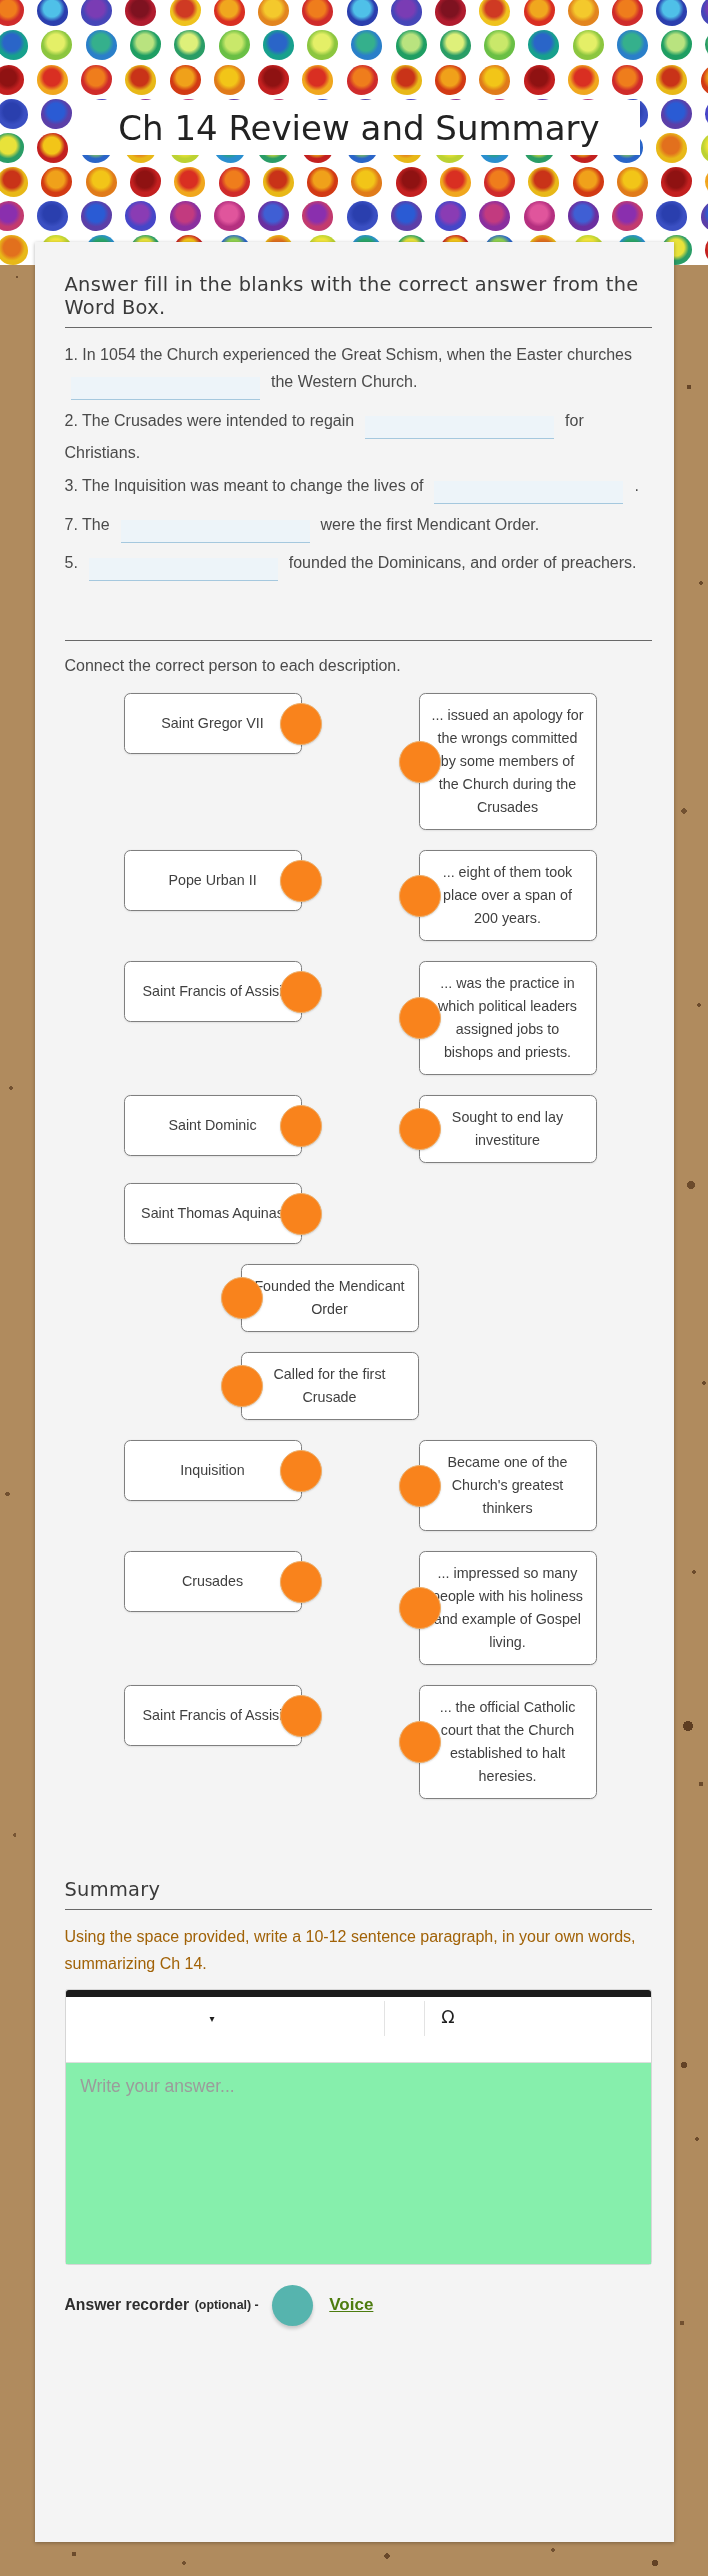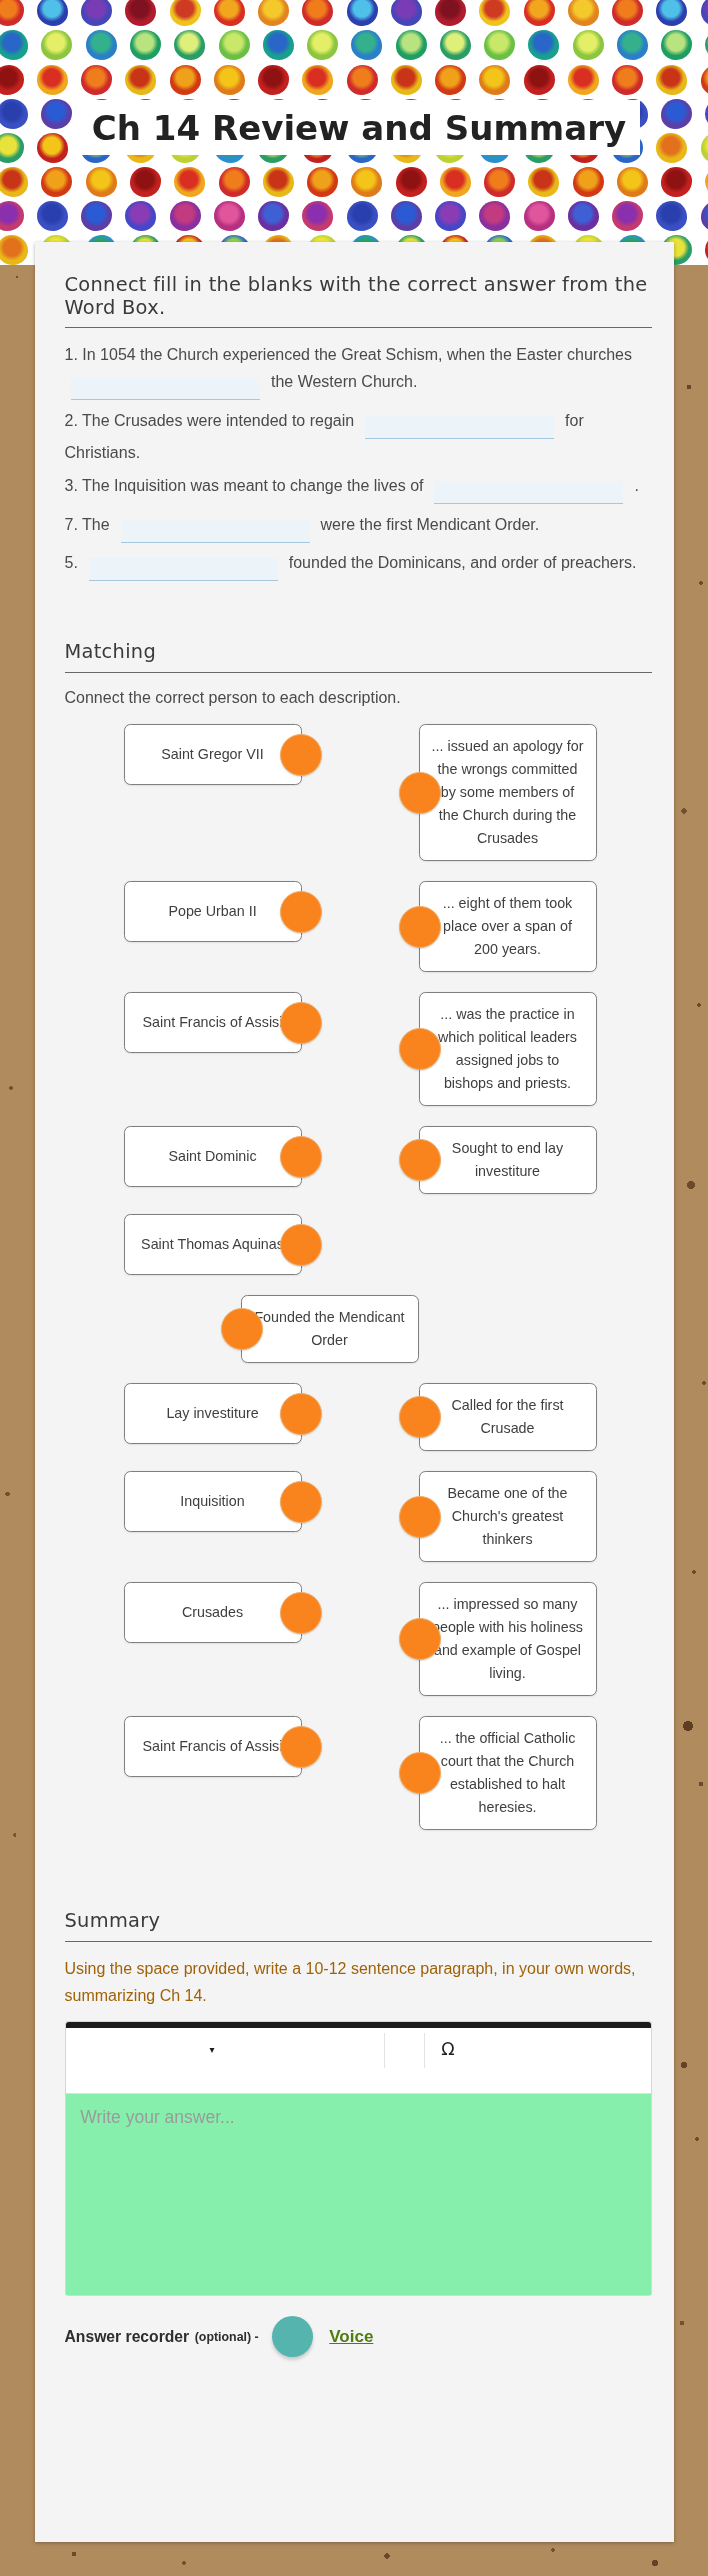--- a/index.html
+++ b/index.html
@@ -39,21 +39,21 @@
   .dots-header {
     position: absolute; top: 0; left: 0; width: 708px; height: 265px;
     background: #fff; overflow: hidden; z-index: 1;
   }
   .dot { position: absolute; width: 31px; height: 29.5px; display: block; }
   .title-band {
     position: absolute; left: 78px; top: 100px; width: 562px; height: 55px;
     background: #fff; z-index: 2; display: flex; align-items: center; justify-content: center;
   }
   .page-title {
-    font-family: "DejaVu Sans", sans-serif; font-weight: 700;
+    font-family: "DejaVu Sans", sans-serif; font-weight: 400;
     font-size: 34px; color: #222; letter-spacing: 0px; white-space: nowrap;
   }
 
   
   .card {
     position: absolute; left: 35px; top: 242px; width: 639px; height: 2300px;
     background: #f4f4f4; z-index: 3; box-shadow: 0 0.9px 3.7px rgba(0,0,0,.3);
     padding: 31px 22px 0 29.5px; overflow: hidden;
   }
   .section-heading {
@@ -268,21 +268,21 @@
     <span class="dot" style="left: 661px; top: 235px; background: radial-gradient(circle at 48% 42%, rgb(232, 226, 58) 0px, rgb(232, 226, 58) 35%, rgb(42, 157, 102) 55%, rgb(42, 157, 102) 100%); border-radius: 50% 50% 54% 46% / 54% 48% 52% 46%;"></span>
     <span class="dot" style="left: 705px; top: 235px; background: radial-gradient(circle at 48% 42%, rgb(242, 197, 24) 0px, rgb(242, 197, 24) 35%, rgb(195, 32, 32) 55%, rgb(195, 32, 32) 100%); border-radius: 46% 54% 48% 52% / 50% 52% 48% 50%;"></span>
   </div>
 <div class="title-band">
   <div class="page-title">Ch 14 Review and Summary</div>
 </div>
 
 <div class="card">
 
   <div>
-    <div class="section-heading">Connect fill in the blanks with the correct answer from the Word Box.</div>
+    <div class="section-heading">Answer fill in the blanks with the correct answer from the Word Box.</div>
     <hr class="section-divider">
     <div>
   <div class="question">
     <span class="q-pre">1. In 1054 the Church experienced the Great Schism, when the Easter churches</span>
     <input class="blank-input" type="text" style="">
     <span class="q-post">the Western Church.</span>
   </div>
 
   <div class="question">
     <span class="q-pre">2. The Crusades were intended to regain</span>
@@ -304,21 +304,20 @@
 
   <div class="question">
     <span class="q-pre">5.</span>
     <input class="blank-input" type="text" style="">
     <span class="q-post">founded the Dominicans, and order of preachers.</span>
   </div>
 </div>
   </div>
 
   <div class="matching-section">
-    <div class="section-heading">Matching</div>
     <hr class="section-divider">
     <div class="match-instruction">Connect the correct person to each description.</div>
     <div class="match-rows">
   <div class="match-row">
     <div class="match-box left-box">
       <span class="box-label">Saint Gregor VII</span>
       <span class="connector-dot dot-right"></span>
     </div>
     <div class="col-gap"></div>
     <div class="match-box right-box">
@@ -373,24 +372,20 @@
 
   <div class="match-row">
     <div class="col-gap"></div>
     <div class="match-box right-box">
       <span class="box-label">Founded the Mendicant Order</span>
       <span class="connector-dot dot-left"></span>
     </div>
   </div>
 
   <div class="match-row">
-    <div class="match-box left-box">
-      <span class="box-label">Lay investiture</span>
-      <span class="connector-dot dot-right"></span>
-    </div>
     <div class="col-gap"></div>
     <div class="match-box right-box">
       <span class="box-label">Called for the first Crusade</span>
       <span class="connector-dot dot-left"></span>
     </div>
   </div>
 
   <div class="match-row">
     <div class="match-box left-box">
       <span class="box-label">Inquisition</span>

